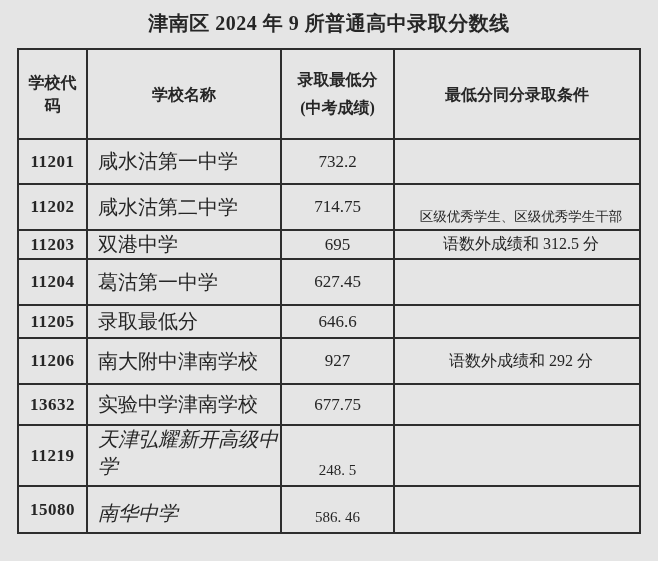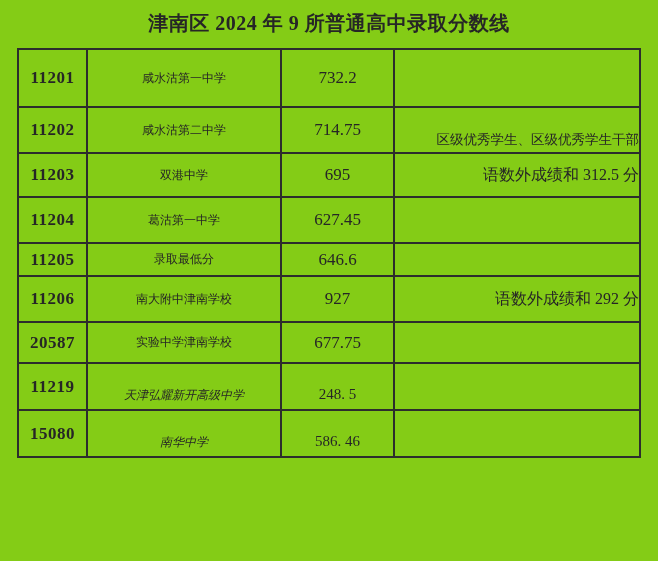--- a/index.html
+++ b/index.html
@@ -4,21 +4,21 @@
 <style>
   html, body {
     margin: 0;
     padding: 0;
     background: #ffffff;
   }
   .page {
     position: relative;
     width: 658px;
     height: 561px;
-    background: #84cc16;
+    background: #e5e5e5;
     font-family: "Liberation Serif", "DejaVu Serif", serif;
     color: #262626;
     overflow: hidden;
   }
   .title {
     position: absolute;
     top: 10px;
     left: 0;
     width: 100%;
     text-align: center;
@@ -54,30 +54,31 @@
   th.th-score .line {
     line-height: 28px;
   }
   td.code {
     font-size: 17px;
     font-weight: bold;
     text-align: center;
     letter-spacing: 0.5px;
   }
   td.name {
-    font-size: 12px;
-    text-align: center;
+    font-size: 20px;
+    text-align: left;
+    padding-left: 10px;
   }
   td.score {
     font-size: 17px;
     text-align: center;
   }
   td.cond {
     font-size: 16px;
-    text-align: right;
+    text-align: center;
     padding-left: 8px;
   }
   
   td.cond-bottom {
     vertical-align: bottom;
     font-size: 13.5px;
     padding-bottom: 3px;
     white-space: nowrap;
   }
   td.v-bottom {
@@ -100,36 +101,45 @@
   <div class="title">津南区 2024 年 9 所普通高中录取分数线</div>
 
   <table class="score-table">
     <colgroup>
       <col style="width:69px">
       <col style="width:194px">
       <col style="width:113px">
       <col style="width:246px">
     </colgroup>
     <tbody>
+      <tr style="height:90px">
+        <th class="th-code">学校代码</th>
+        <th>学校名称</th>
+        <th class="th-score">
+          <div class="line">录取最低分</div>
+          <div class="line">(中考成绩)</div>
+        </th>
+        <th>最低分同分录取条件</th>
+      </tr>
 
-      <tr style="height:58px">
+      <tr style="height:45px">
         <td class="code">11201</td>
         <td class="name">咸水沽第一中学</td>
         <td class="score">732.2</td>
         <td class="cond"></td>
       </tr>
 
       <tr style="height:46px">
         <td class="code">11202</td>
         <td class="name">咸水沽第二中学</td>
         <td class="score">714.75</td>
         <td class="cond cond-bottom">区级优秀学生、区级优秀学生干部</td>
       </tr>
 
-      <tr style="height:44px">
+      <tr style="height:29px">
         <td class="code">11203</td>
         <td class="name">双港中学</td>
         <td class="score">695</td>
         <td class="cond">语数外成绩和 312.5 分</td>
       </tr>
 
       <tr style="height:46px">
         <td class="code">11204</td>
         <td class="name">葛沽第一中学</td>
         <td class="score">627.45</td>
@@ -144,21 +154,21 @@
       </tr>
 
       <tr style="height:46px">
         <td class="code">11206</td>
         <td class="name">南大附中津南学校</td>
         <td class="score">927</td>
         <td class="cond">语数外成绩和 292 分</td>
       </tr>
 
       <tr style="height:41px">
-        <td class="code">20587</td>
+        <td class="code">13632</td>
         <td class="name">实验中学津南学校</td>
         <td class="score">677.75</td>
         <td class="cond"></td>
       </tr>
 
       <tr style="height:47px">
         <td class="code">11219</td>
         <td class="name v-bottom">天津弘耀新开高级中学</td>
         <td class="score score-small">248. 5</td>
         <td class="cond"></td>

